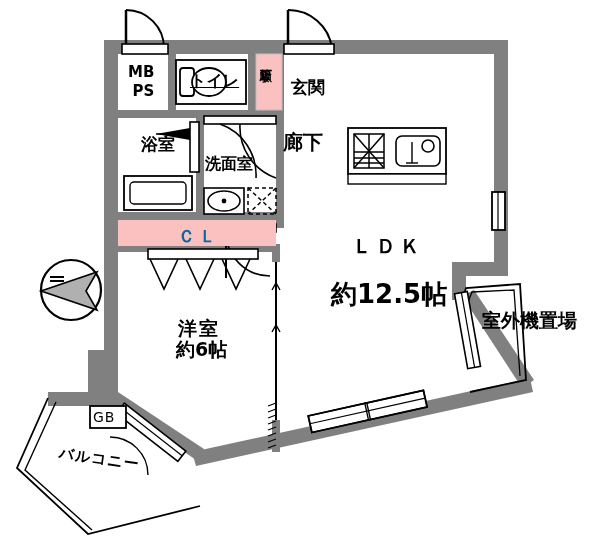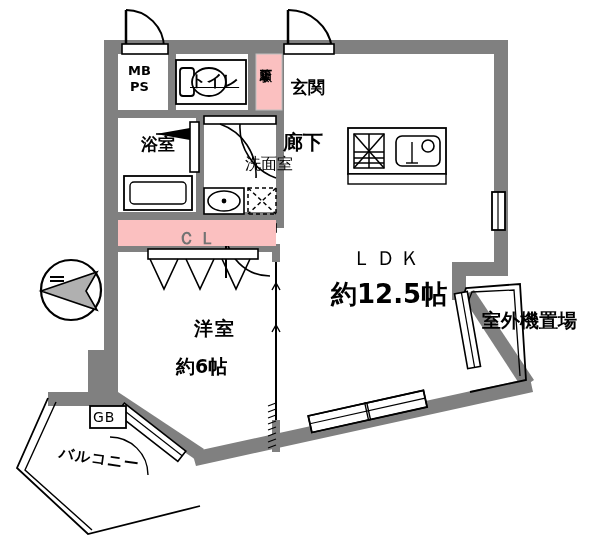--- a/index.html
+++ b/index.html
@@ -16,32 +16,32 @@
     white-space:pre;
     line-height:1.08;
     text-align:center;
     pointer-events:none;
   }
   .lbl.vert{
     writing-mode:vertical-rl;
     text-orientation:upright;
     line-height:1.0;
   }
-  .t-mbps{left:128px;top:63px;font-size:13px;letter-spacing:0px;font-weight:bold;line-height:1.25;}
+  .t-mbps{left:128px;top:63px;font-size:15px;letter-spacing:0px;font-weight:bold;line-height:1.25;text-align:right;}
   .t-toilet{left:190px;top:72px;font-size:16px;font-weight:bold;text-decoration:underline;}
   .t-getabako{left:260px;top:60px;font-size:12px;font-weight:bold;line-height:1.15;}
   .t-genkan{left:291px;top:78px;font-size:17px;font-weight:bold;text-align:center;}
   .t-yokushitsu{left:141px;top:135px;font-size:17px;font-weight:bold;text-align:center;}
-  .t-senmen{left:205px;top:155px;font-size:16px;font-weight:normal;margin-left:40px;}
+  .t-senmen{left:205px;top:155px;font-size:16px;font-weight:bold;}
   .t-rouka{left:283px;top:132px;font-size:20px;font-weight:bold;}
-  .t-cl{left:178px;top:229px;font-size:17px;font-weight:bold;letter-spacing:4px;color:#737373;}
-  .t-ldk{left:352px;top:248px;font-size:20px;font-weight:normal;letter-spacing:4px;}
+  .t-cl{left:178px;top:229px;font-size:17px;font-weight:bold;letter-spacing:4px;color:#0369a1;font-family:Liberation Mono, monospace;}
+  .t-ldk{left:352px;top:236px;font-size:20px;font-weight:bold;letter-spacing:4px;}
   .t-ldkjo{left:331px;top:280px;font-size:26px;font-weight:bold;}
-  .t-youshitsu{left:194px;top:318px;font-size:19px;font-weight:bold;letter-spacing:2px;}
-  .t-youshitsujo{left:176px;top:356px;font-size:19px;font-weight:bold;}
+  .t-youshitsu{left:178px;top:318px;font-size:19px;font-weight:bold;letter-spacing:2px;}
+  .t-youshitsujo{left:176px;top:339px;font-size:19px;font-weight:bold;}
   .t-shitsugaiki{left:482px;top:310px;font-size:19px;font-weight:bold;letter-spacing:0px;}
   .t-gb{left:93px;top:410px;font-size:14px;font-weight:normal;letter-spacing:1px;}
   .t-balcony{left:60px;top:445px;font-size:15px;font-weight:bold;letter-spacing:1px;transform:rotate(8deg);transform-origin:left top;}
 </style>
 </head>
 <body>
 
 <svg id="plan" viewBox="0 0 600 547" xmlns="http://www.w3.org/2000/svg">
 
   <rect x="0" y="0" width="600" height="547" fill="#ffffff"></rect>

